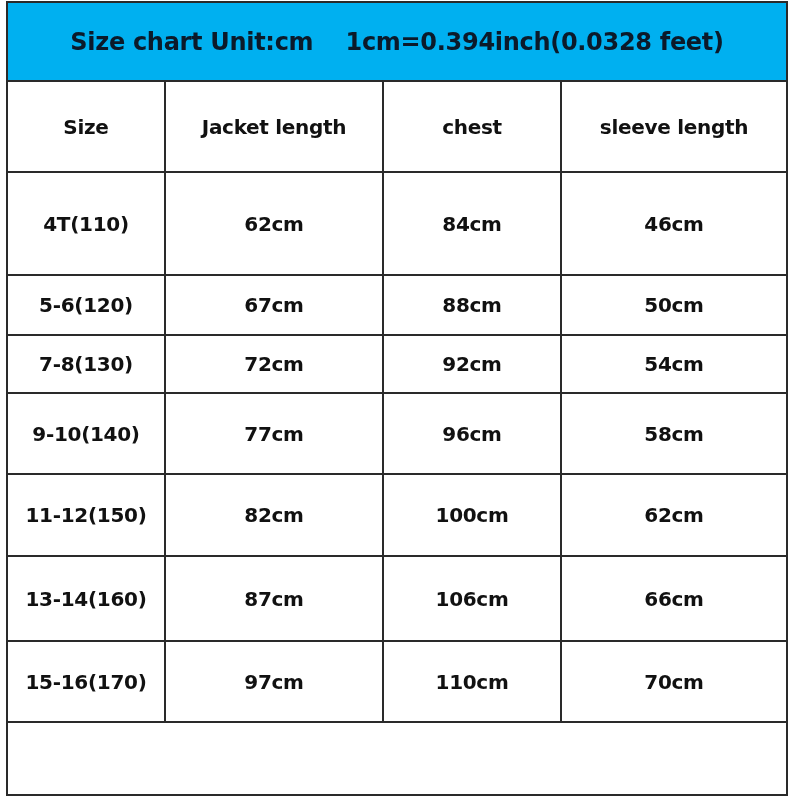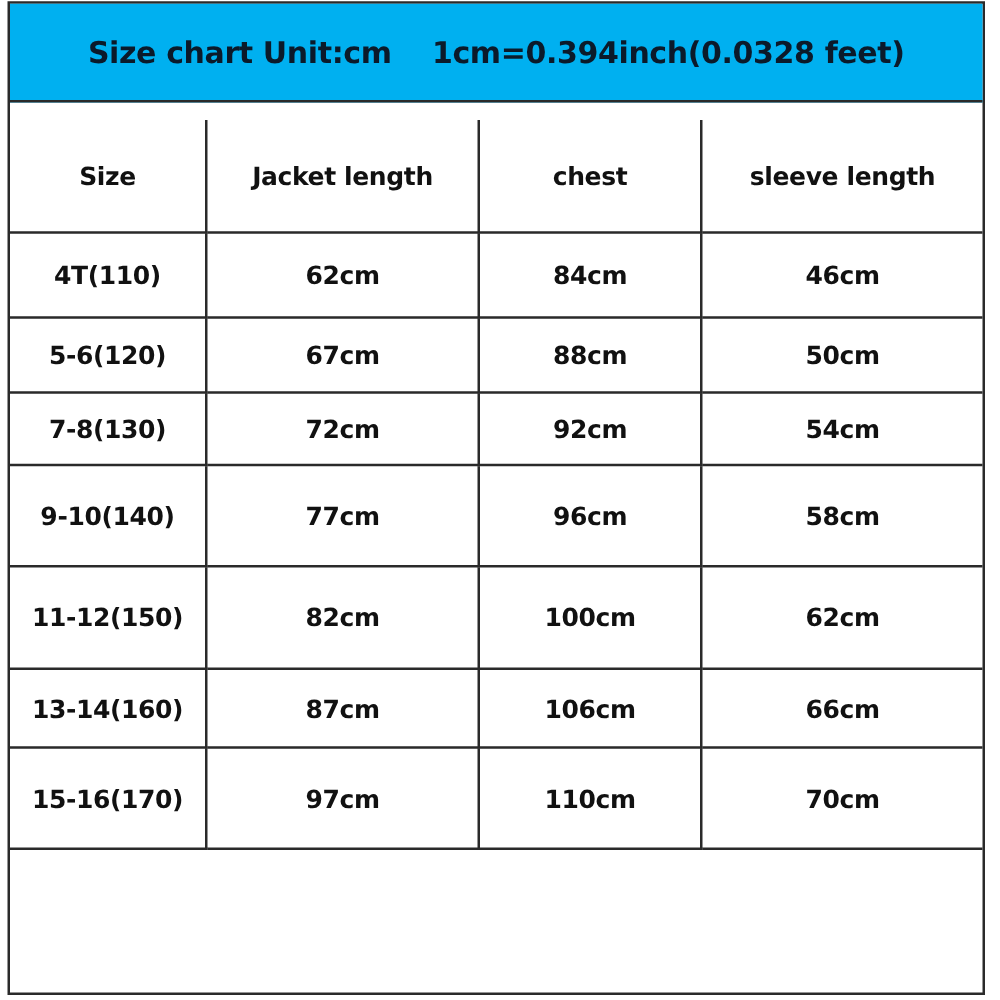--- a/index.html
+++ b/index.html
@@ -34,21 +34,21 @@
       justify-content: center;
       font-size: 24px;
       font-weight: bold;
       color: #0b1a2a;
       letter-spacing: -0.3px;
       white-space: pre;
     }
     table.grid {
       position: absolute;
       left: 0;
-      top: 93px;
+      top: 79px;
       width: 778px;
       border-collapse: collapse;
       table-layout: fixed;
       border-radius: 16px;
     }
     table.grid th, table.grid td {
       border: 2px solid #2a2a2a;
       text-align: center;
       vertical-align: middle;
       font-weight: bold;
@@ -96,21 +96,21 @@
     </colgroup>
     <thead>
       <tr style="height:90px;">
         <th>Size</th>
         <th>Jacket length</th>
         <th>chest</th>
         <th>sleeve length</th>
       </tr>
     </thead>
     <tbody>
-      <tr style="height:68px;">
+      <tr style="height:103px;">
         <td>4T(110)</td>
         <td>62cm</td>
         <td>84cm</td>
         <td>46cm</td>
       </tr>
       <tr style="height:60px;margin-top:16px;">
         <td>5-6(120)</td>
         <td>67cm</td>
         <td>88cm</td>
         <td>50cm</td>
@@ -126,21 +126,21 @@
         <td>77cm</td>
         <td>96cm</td>
         <td>58cm</td>
       </tr>
       <tr style="height:82px;">
         <td>11-12(150)</td>
         <td>82cm</td>
         <td>100cm</td>
         <td>62cm</td>
       </tr>
-      <tr style="height:63px;">
+      <tr style="height:85px;">
         <td>13-14(160)</td>
         <td>87cm</td>
         <td>106cm</td>
         <td>66cm</td>
       </tr>
       <tr style="height:81px;">
         <td>15-16(170)</td>
         <td>97cm</td>
         <td>110cm</td>
         <td>70cm</td>

